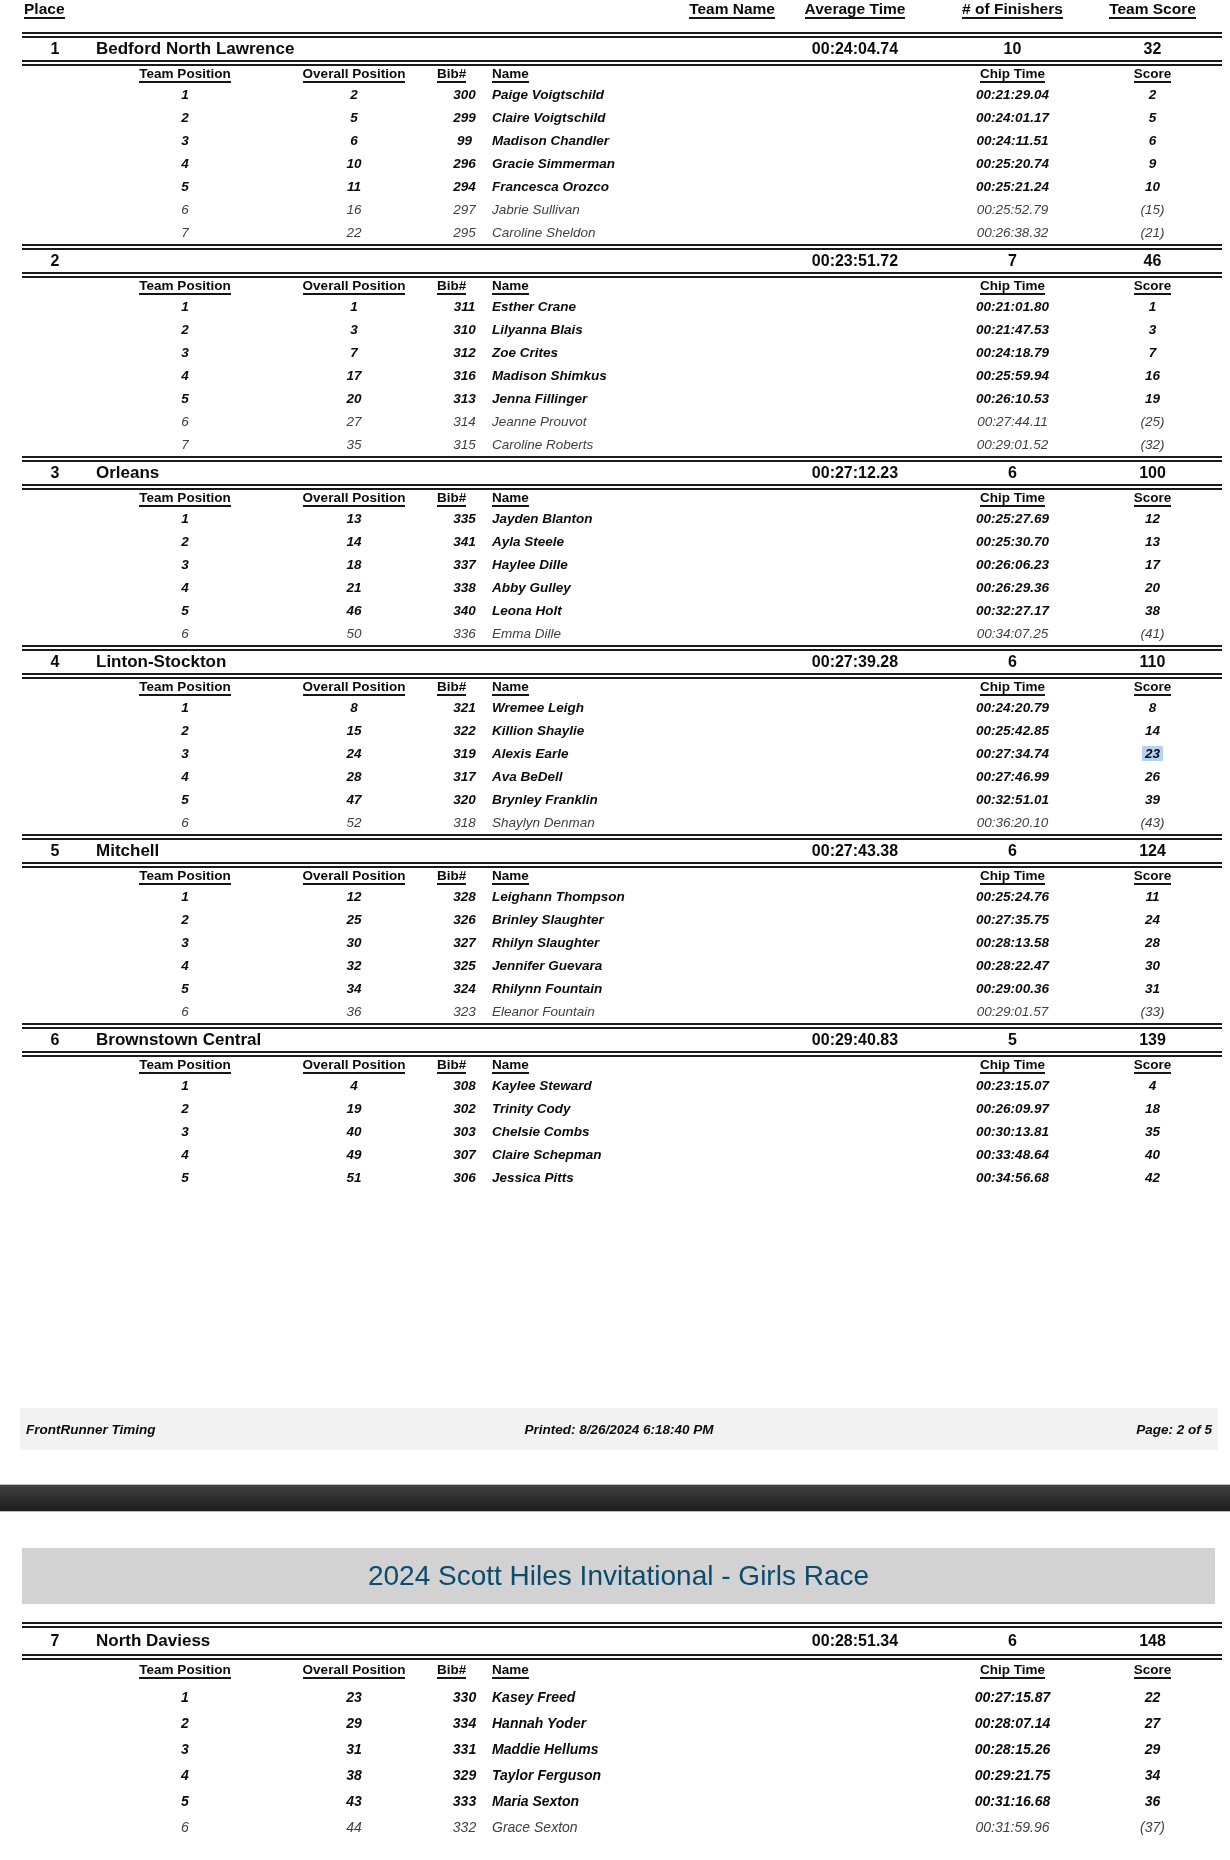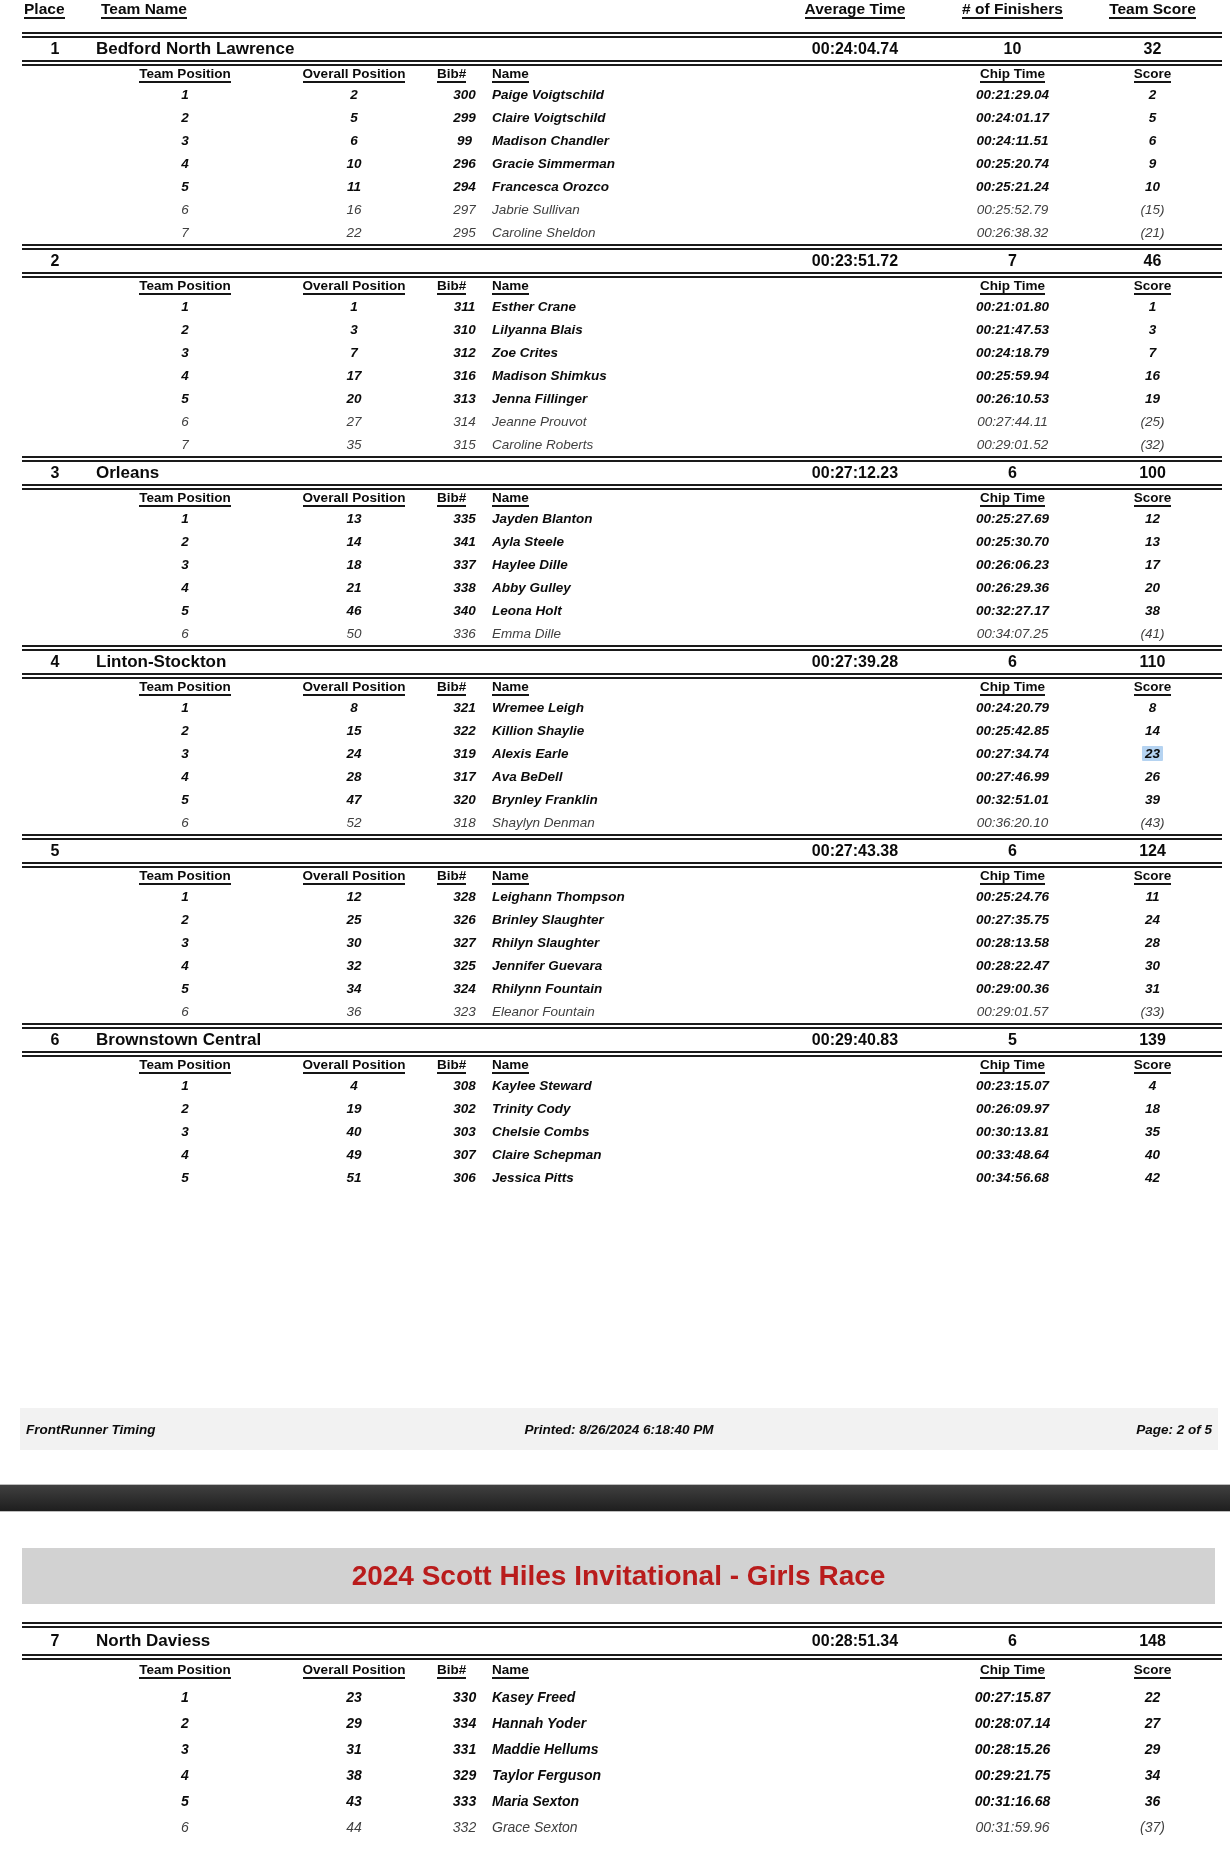--- a/index.html
+++ b/index.html
@@ -10,21 +10,21 @@
   }
   .doc{width:1230px;position:relative;}
 
   
   .mainhead{
     height:32px;display:grid;align-items:start;
     grid-template-columns:22px 66px 8px 1fr 160px 155px 125px 15px;
     font-size:15.5px;font-weight:bold;line-height:17px;
   }
   .mainhead .c-place{grid-column:2;text-align:left;padding-left:2px;}
-  .mainhead .c-name{grid-column:4;text-align:left;padding-left:5px;}
+  .mainhead .c-name{grid-column:4;text-align:right;padding-left:5px;}
   .mainhead .c-avg{grid-column:5;text-align:center;}
   .mainhead .c-fin{grid-column:6;text-align:center;}
   .mainhead .c-score{grid-column:7;text-align:center;}
   .hu{border-bottom:2px solid #151515;padding-bottom:0px;display:inline-block;}
 
   
   .rule-d{
     box-sizing:border-box;height:6px;margin:0 8px 0 0;
     border-top:2px solid #1a1a1a;border-bottom:2px solid #1a1a1a;
     margin-left:22px;margin-right:8px;
@@ -85,21 +85,21 @@
   .darkbar{
     height:26px;background:linear-gradient(#404040,#1e1e1e);
     border-top:1px solid #bdbdbd;border-bottom:1px solid #bdbdbd;
   }
   .gap2{height:36px;background:#ffffff;}
 
   
   .titleband{
     height:56px;margin:0 15px 0 22px;background:#d2d2d2;
     display:flex;align-items:center;justify-content:center;
-    font-size:28px;font-weight:bold;letter-spacing:0px;color:#b91c1c;
+    font-size:28px;font-weight:normal;letter-spacing:0px;color:#0c4a6e;
   }
   .gap3{height:18px;}
 </style>
 </head>
 <body>
 
 <div class="doc">
 
   <div class="mainhead">
     <span class="c-place"><span class="hu">Place</span></span>
@@ -381,20 +381,21 @@
         <span class="r-tp">6</span>
         <span class="r-op">52</span>
         <span class="r-bib">318</span>
         <span class="r-nm">Shaylyn Denman</span>
         <span class="r-ct">00:36:20.10</span>
         <span class="r-sc">(43)</span>
       </div>
       <div class="rule-d"></div>
       <div class="trow">
         <span class="t-place">5</span>
+        <span class="t-name">Mitchell</span>
         <span class="t-avg">00:27:43.38</span>
         <span class="t-fin">6</span>
         <span class="t-score">124</span>
       </div>
       <div class="rule-d"></div>
       <div class="rgrid subhead">
         <span class="s-tp"><span class="hu">Team Position</span></span>
         <span class="s-op"><span class="hu">Overall Position</span></span>
         <span class="s-bib"><span class="hu">Bib#</span></span>
         <span class="s-nm"><span class="hu">Name</span></span>

